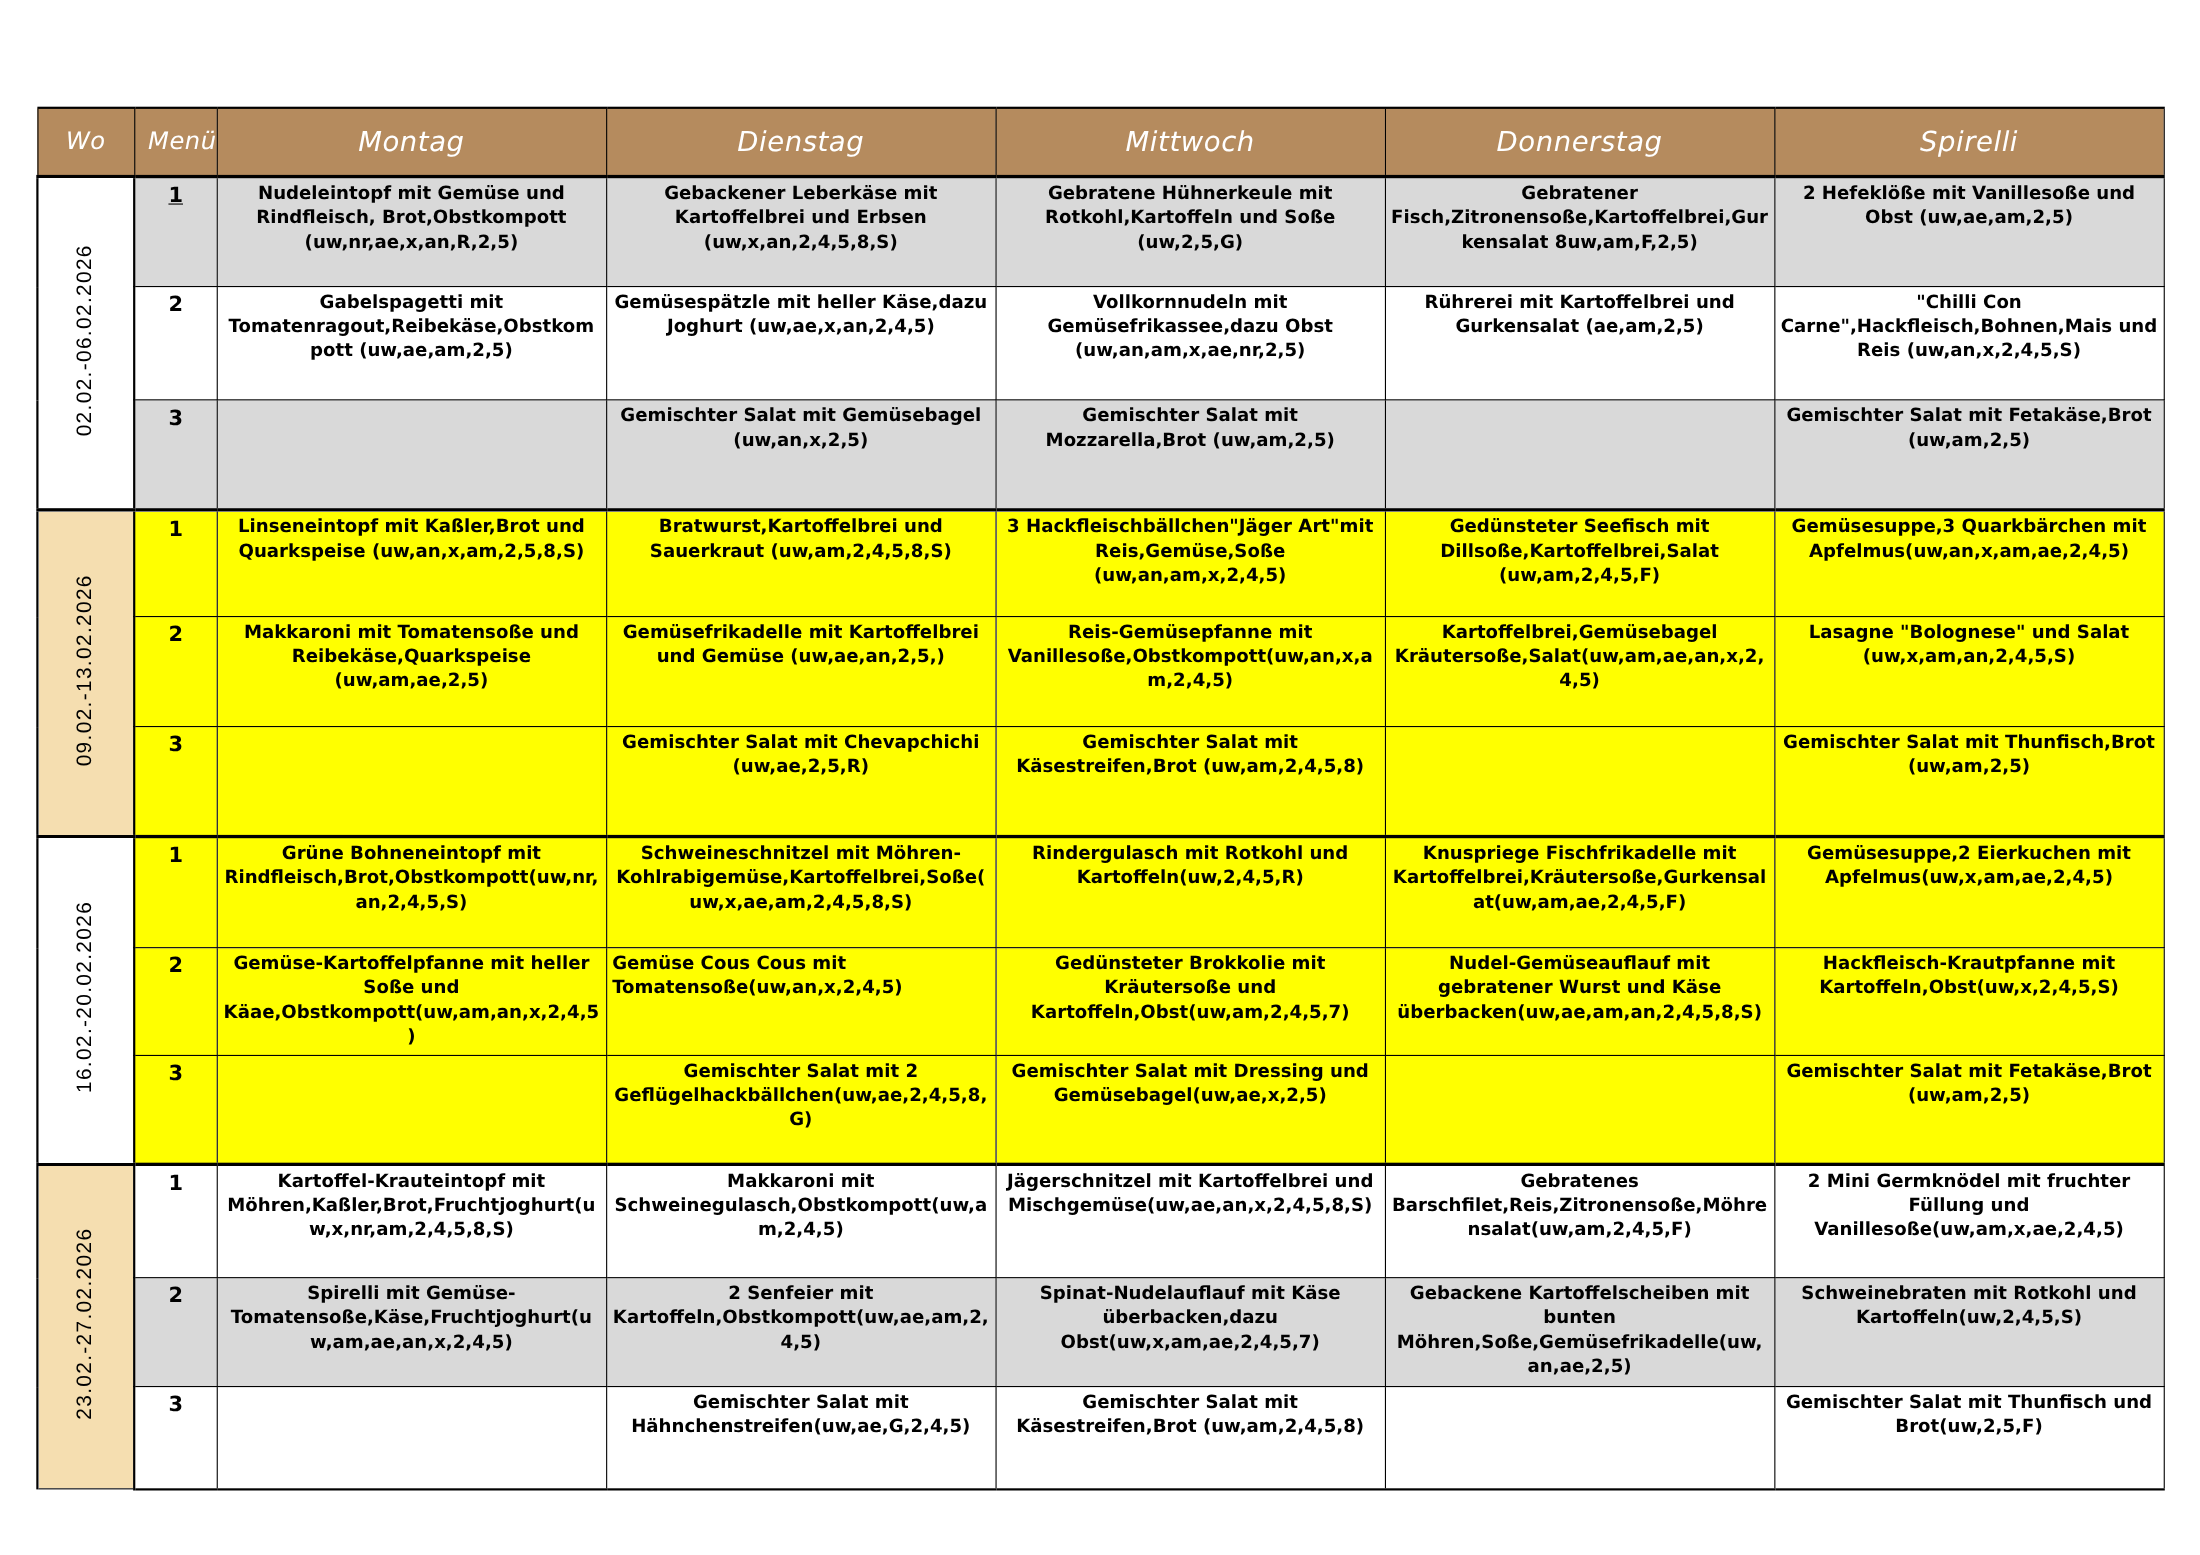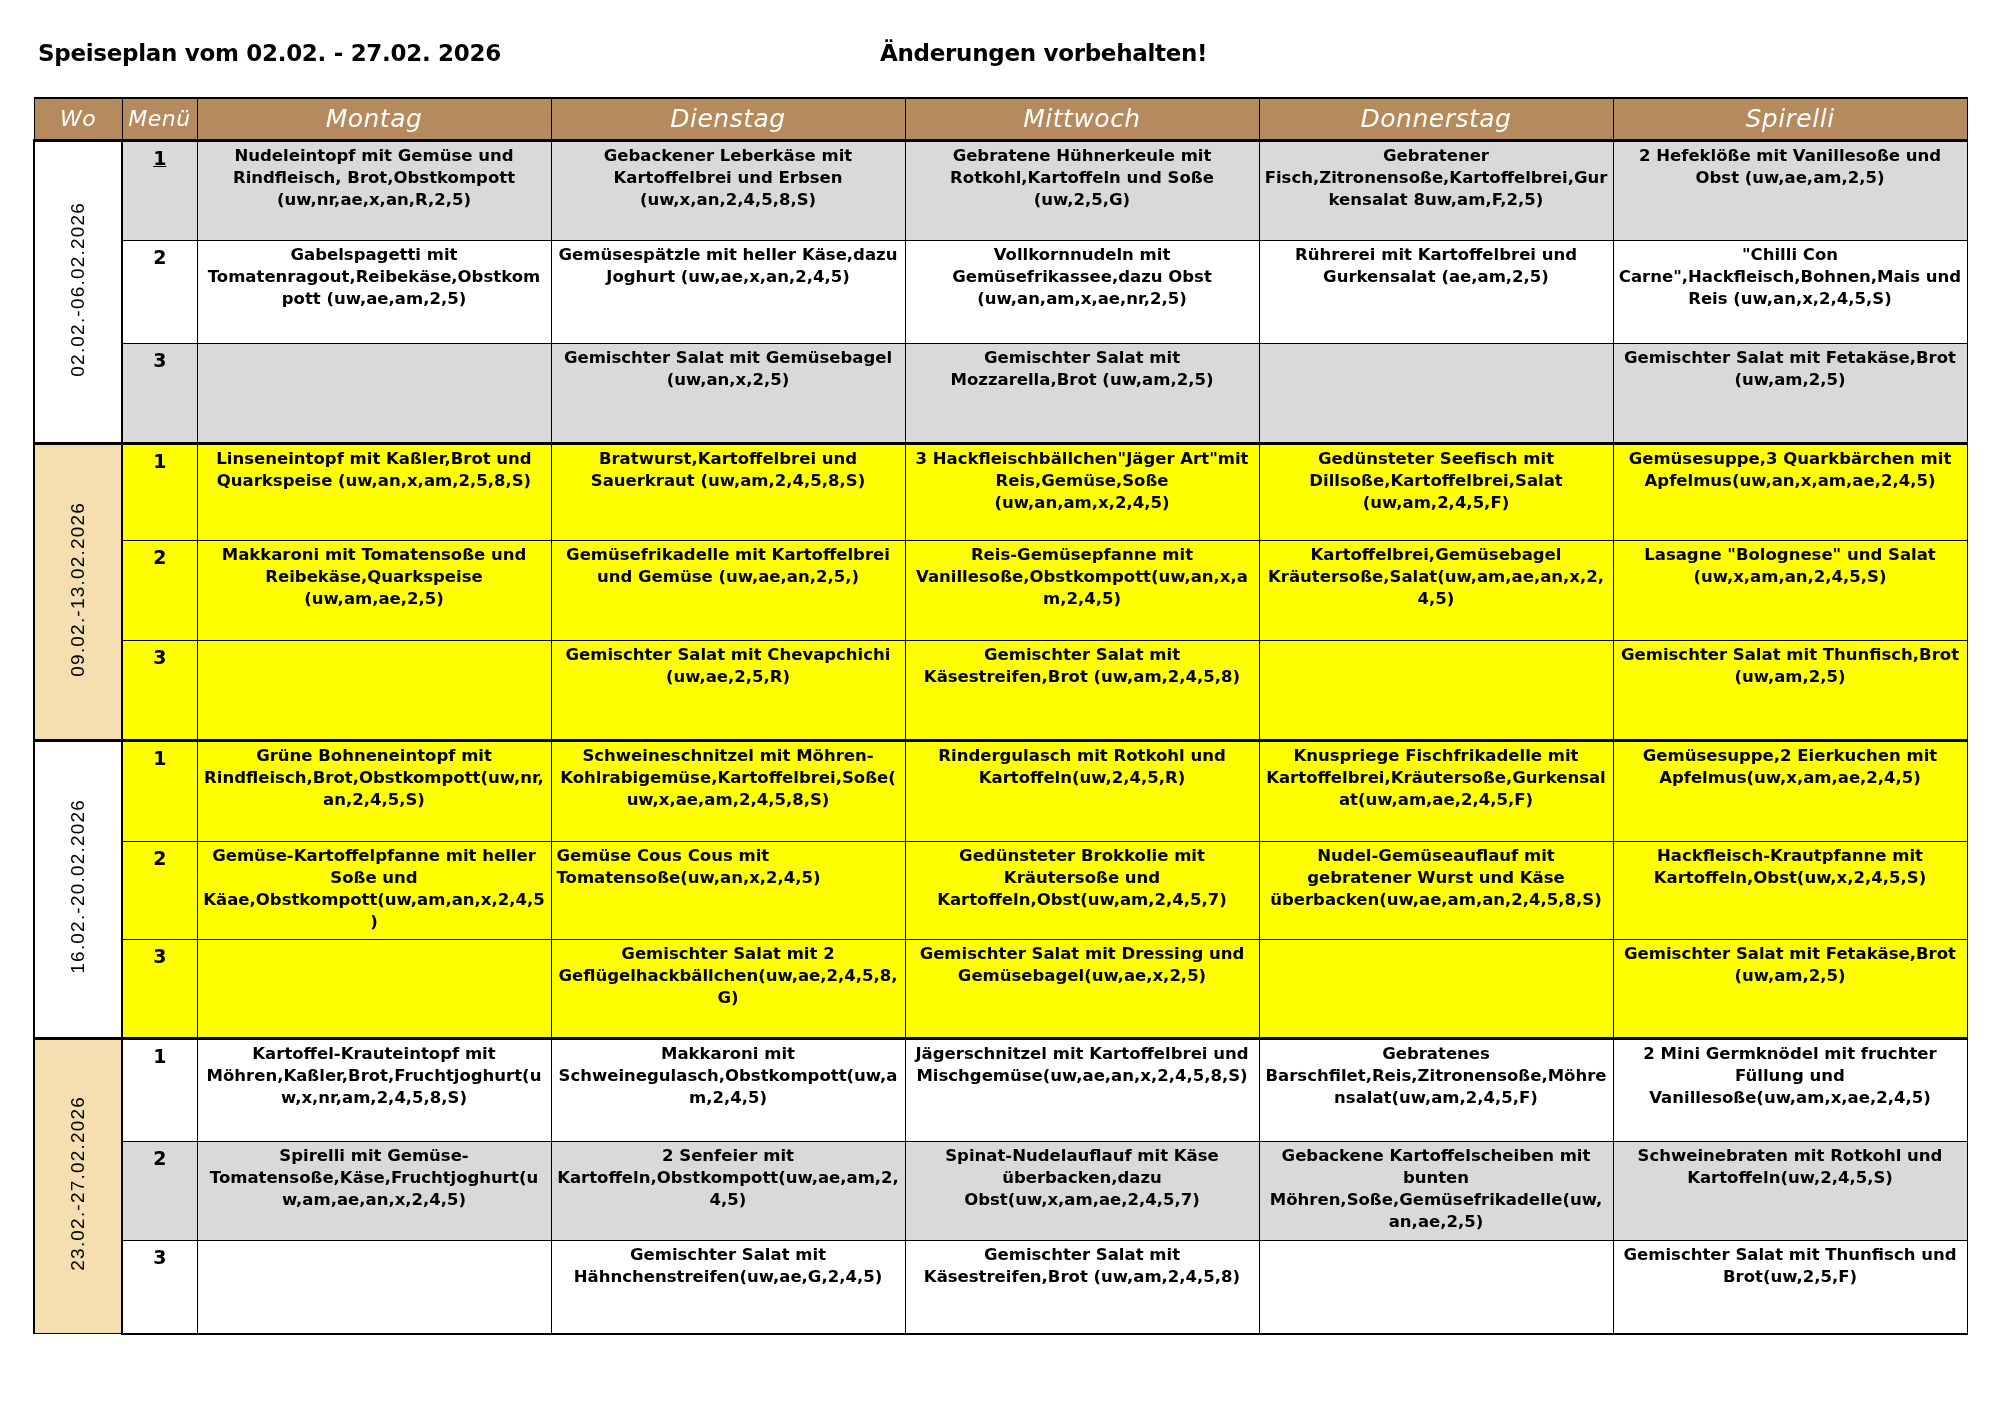--- a/index.html
+++ b/index.html
@@ -65,21 +65,21 @@
 
   thead th {
     background: #b58b5e;
     color: #ffffff;
     font-family: "DejaVu Sans", sans-serif;
     font-style: italic;
     font-weight: normal;
     font-size: 25px;
     height: 36px;
     line-height: 34px;
-    padding: 2px;
+    padding: 12px;
     text-align: center;
     border: 1px solid #000;
     border-top: 2px solid #000;
     border-bottom: 2px solid #000;
     vertical-align: middle;
     letter-spacing: 0.5px;
   }
   thead th.h-wo, thead th.h-menu { font-size: 22px; }
 
   tbody td {
@@ -138,24 +138,20 @@
   .left-align { text-align: left; margin-top: 24px; }
 
   
   tbody tr:last-child > td { border-bottom: 2px solid #000; }
 </style>
 </head>
 <body>
 
 <div class="page">
 
-  <div class="titlebar">
-    <div class="title-left">Speiseplan vom 02.02. - 27.02. 2026</div>
-    <div class="title-center">Änderungen vorbehalten!</div>
-  </div>
 
   <table class="plan">
     <colgroup>
       <col class="c-wo">
         <col class="c-menu">
       <col class="c-day">
         <col class="c-day">
         <col class="c-day">
         <col class="c-day">
         <col class="c-day">

